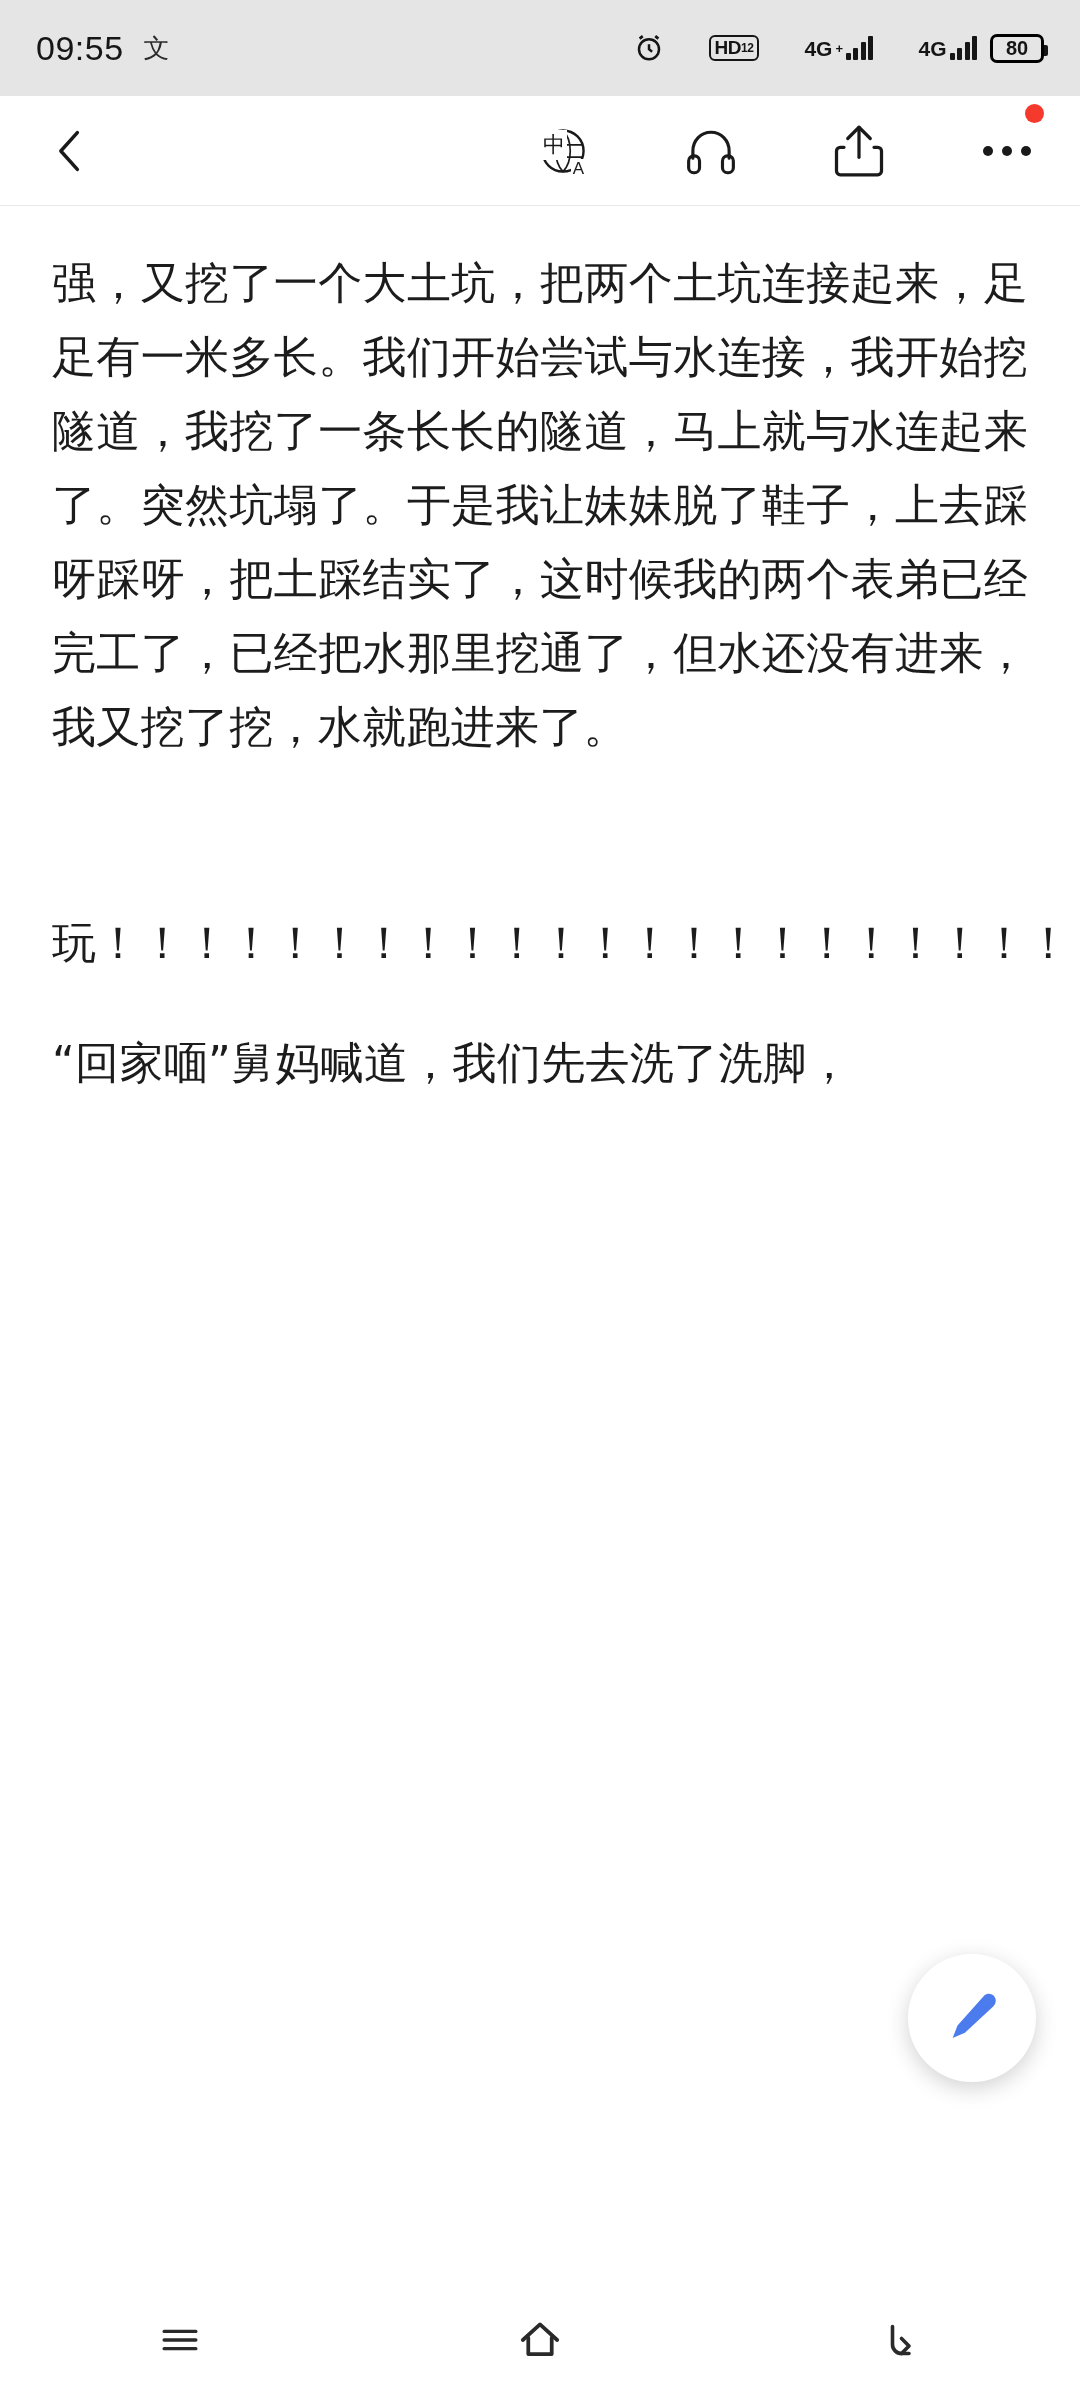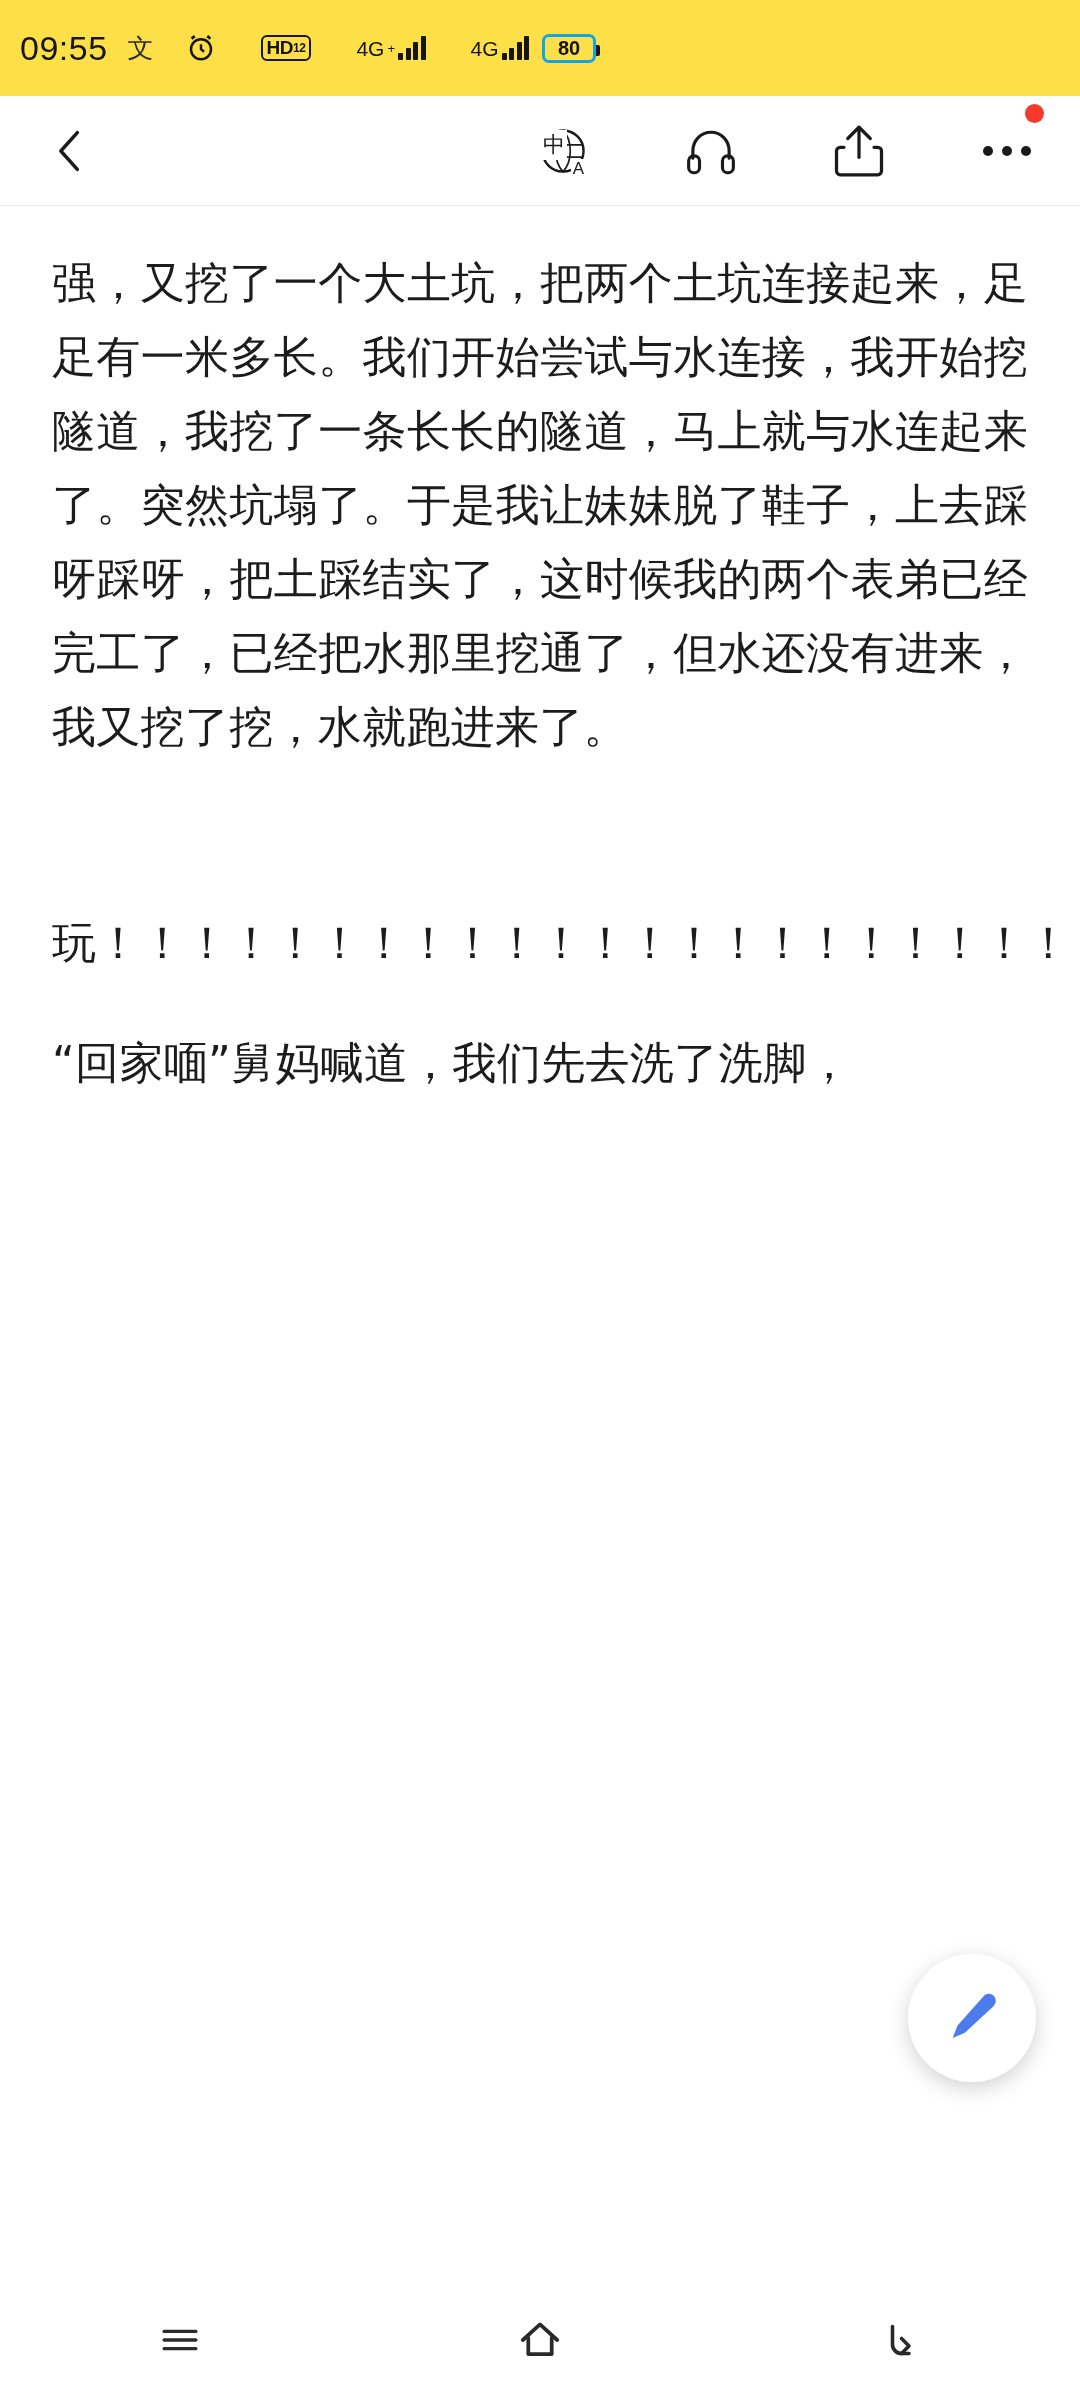--- a/index.html
+++ b/index.html
@@ -13,23 +13,24 @@
     font-family: "Liberation Sans", sans-serif;
     overflow: hidden;
     position: relative;
   }
 
   
   .status-bar {
     height: 96px;
     display: flex;
     align-items: center;
-    padding: 0 20px;
+    justify-content: space-between;
+    padding: 0 36px;
     box-sizing: border-box;
-    background: #fde047;
+    background: #e5e5e5;
   }
   .status-left {
     display: flex;
     align-items: center;
     gap: 20px;
   }
   .status-clock {
     font-size: 34px;
     color: #161616;
     letter-spacing: 0.5px;
@@ -53,41 +54,41 @@
     border: 2.5px solid #151515;
     border-radius: 6px;
     font-size: 19px;
     padding: 1px 4px 2px 4px;
     line-height: 1;
     font-weight: bold;
     letter-spacing: -0.5px;
   }
   .net-label {
     font-size: 21px;
-    font-weight: normal;
+    font-weight: bold;
     line-height: 1;
   }
   .bars {
     display: flex;
     align-items: flex-end;
     gap: 2.5px;
     height: 24px;
   }
   .bars i {
     display: block;
     width: 5px;
     background: #151515;
     border-radius: 1px;
   }
   .bars i:nth-child(1) { height: 7px; }
   .bars i:nth-child(2) { height: 12px; }
   .bars i:nth-child(3) { height: 18px; }
   .bars i:nth-child(4) { height: 24px; }
   .battery {
-    border: 3px solid #0ea5e9;
+    border: 3px solid #000000;
     border-radius: 7px;
     width: 54px;
     height: 29px;
     display: flex;
     align-items: center;
     justify-content: center;
     font-size: 20px;
     font-weight: bold;
     color: #151515;
     position: relative;

